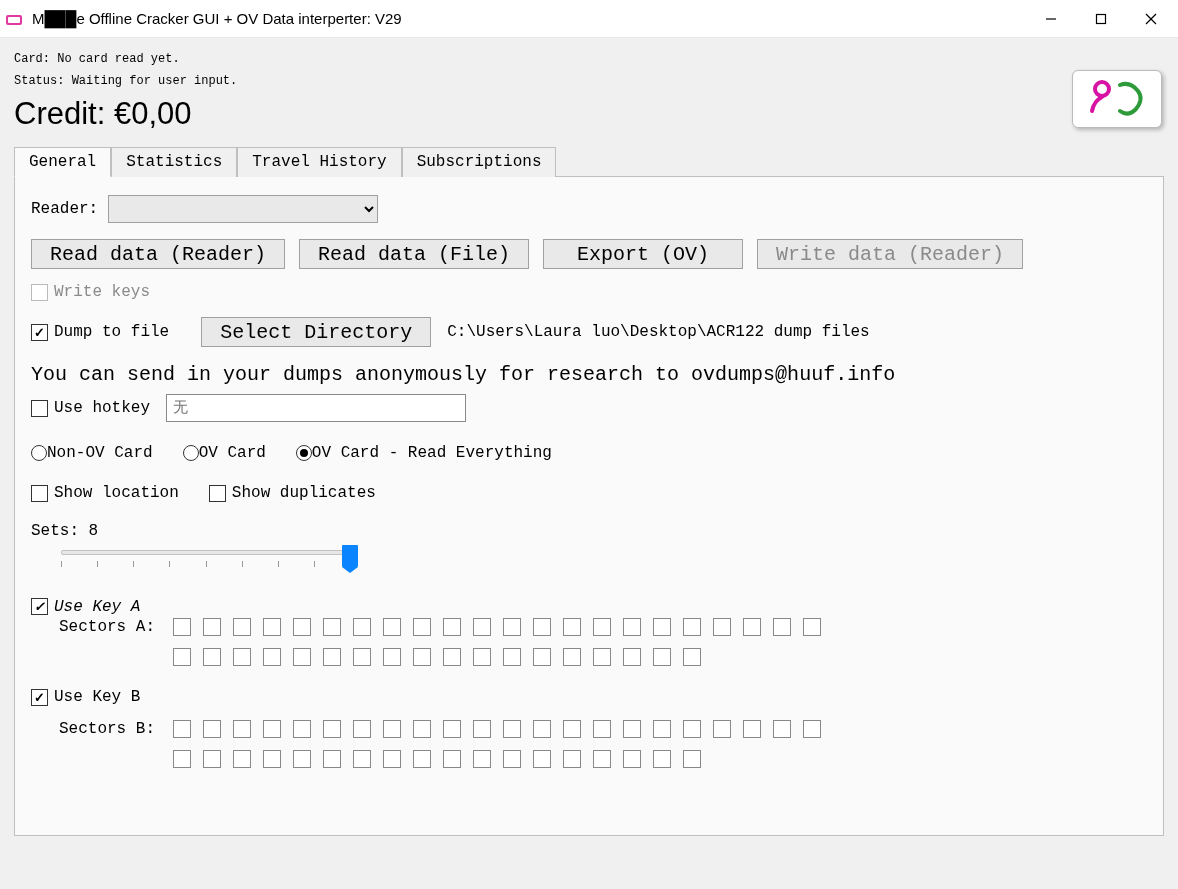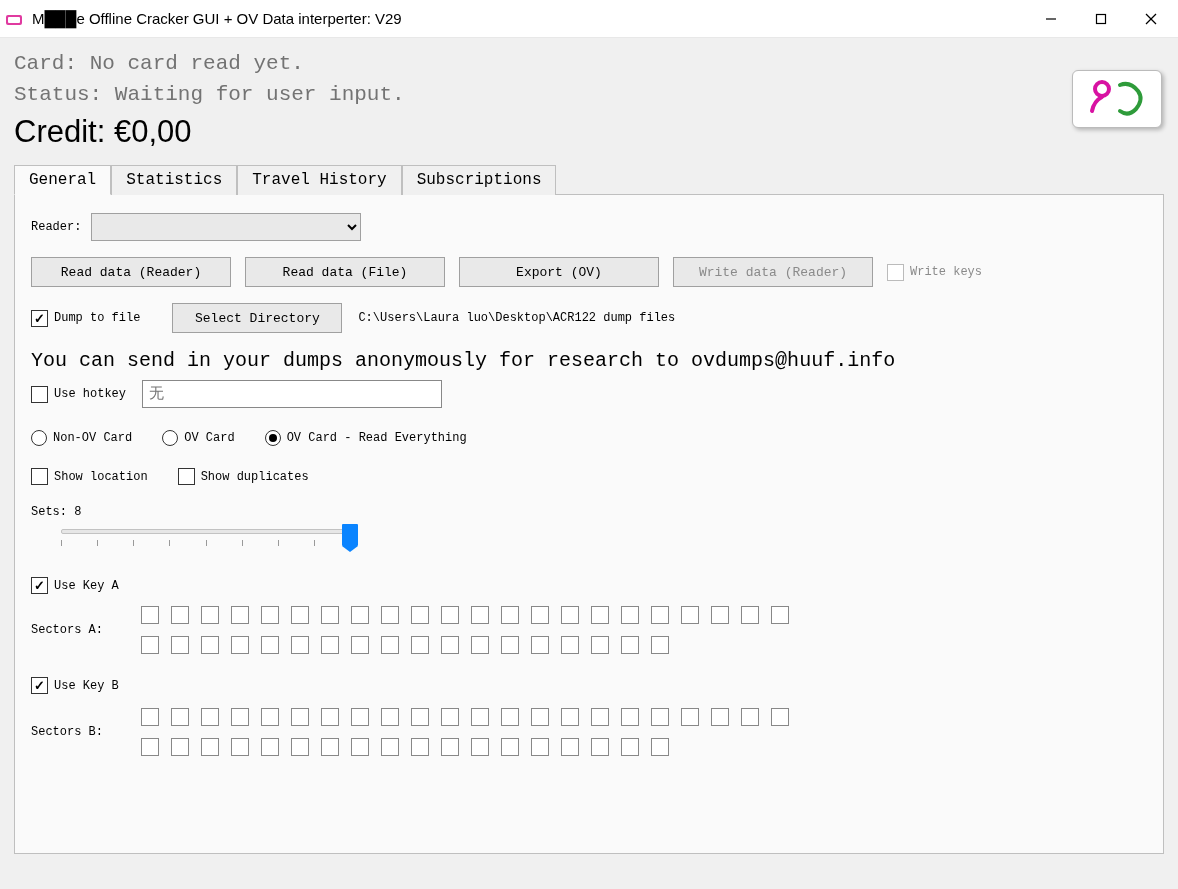--- a/index.html
+++ b/index.html
@@ -40,22 +40,22 @@
     font-size: 14px;
   }
   .client {
     background: #f0f0f0;
     height: calc(889px - 38px);
     position: relative;
     padding: 10px 14px 0 14px;
   }
   .mono {
     font-family: "SimSun","NSimSun","Courier New",monospace;
-    font-size: 21px;
-    color: #737373;
+    font-size: 12px;
+    color: #000000;
   }
   .status-line {
     margin: 4px 0 8px 0;
   }
   .credit {
     font-size: 31px;
     font-weight: 400;
     color: #000;
     margin: 6px 0 14px 0;
   }
@@ -91,36 +91,36 @@
     border-bottom: 1px solid #fafafa;
     z-index: 2;
   }
   .tab-panel {
     border: 1px solid #bfbfbf;
     background: #fafafa;
     padding: 18px 16px 20px 16px;
     min-height: 660px;
   }
   .row { display: flex; align-items: center; gap: 10px; margin-bottom: 16px; flex-wrap: wrap;}
-  .label { font-family: "SimSun","NSimSun","Courier New",monospace; font-size: 12px; }
+  .label { font-family: "SimSun","NSimSun","Courier New",monospace; font-size: 16px; }
   select.reader {
     width: 270px;
     height: 28px;
     background: #e9e9e9;
     border: 1px solid #a0a0a0;
     font-family: "SimSun","NSimSun","Courier New",monospace;
     font-size: 15px;
   }
   .btn {
     height: 30px;
     padding: 0 18px;
     background: #e9e9e9;
     border: 1px solid #a0a0a0;
     font-family: "SimSun","NSimSun","Courier New",monospace;
-    font-size: 13px;
+    font-size: 20px;
     color: #000;
     cursor: pointer;
     min-width: 200px;
     text-align: center;
   }
   .btn.disabled {
     color: #8a8a8a;
   }
   .btn.small { min-width: 170px; margin-left: 16px; }
   .btn.loose { min-width: 200px; }
@@ -139,21 +139,21 @@
     font-size: 13px;
     line-height: 1;
   }
   .cb.checked::after {
     content: "✓";
     font-weight: bold;
   }
   .cb.disabled { border-color:#bbb; }
   .check-label.disabled { color:#8a8a8a; }
   .radio {
-    display: inline-flex; align-items: center; gap: 6px;
+    display: inline-flex; align-items: center; 
   }
   .rb {
     width: 16px; height: 16px; border-radius: 50%;
     border: 1.5px solid #333; background:#fff;
     display:inline-flex;align-items:center;justify-content:center;
   }
   .rb.checked::after {
     content:"";
     width:8px;height:8px;border-radius:50%;background:#000;
   }
@@ -196,21 +196,21 @@
   .ticks { display:flex;justify-content:space-between;margin-top:6px;}
   .ticks span{width:1px;height:6px;background:#999;display:inline-block;}
   .sector-grid {
     display: flex;
     flex-wrap: wrap;
     gap: 12px;
     max-width: 660px;
     margin-left: 4px;
   }
   .sector-grid .cb { width:18px;height:18px;border:1px solid #888; }
-  .sector-row { display:flex;align-items:center;gap:14px;margin-bottom:10px;}
+  .sector-row { display:flex;align-items:flex-start;gap:14px;margin-bottom:10px;margin-left:28px;}
 </style>
 </head>
 <body>
 
 <div class="titlebar">
   <span class="titlebar-icon">
     <svg viewBox="0 0 20 20">
         <rect x="2" y="6" width="16" height="10" rx="2" fill="#e03aa0"></rect>
         <rect x="4" y="8" width="12" height="6" rx="1" fill="#fff"></rect>
       </svg>
@@ -335,21 +335,21 @@
           <span></span>
           <span></span>
           <span></span>
           <span></span>
           <span></span>
           <span></span>
           <span></span>
       </div>
     </div>
 
-    <div style="margin-top:30px;margin-bottom:12px;">
+    <div style="margin-top:30px;margin-bottom:2px;font-style:italic;">
       <span class="checkbox">
         <span class="cb checked"></span>
         <span class="label">Use Key A</span>
       </span>
     </div>
     <div class="sector-row">
       <span class="label" style="min-width:92px;">Sectors A:</span>
       <div class="sector-grid" id="sectors-a">
           <span class="cb"></span>
           <span class="cb"></span>

